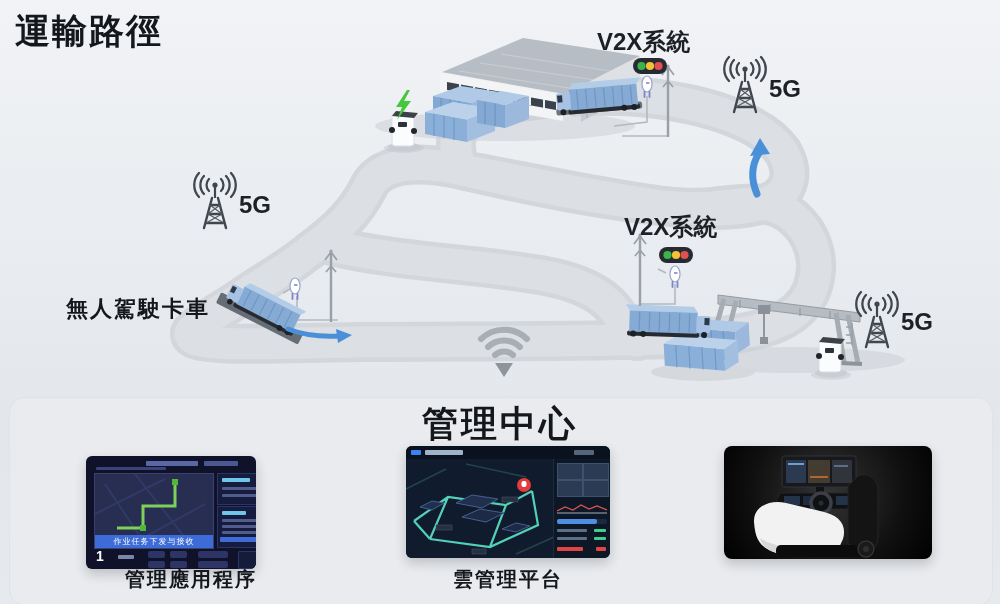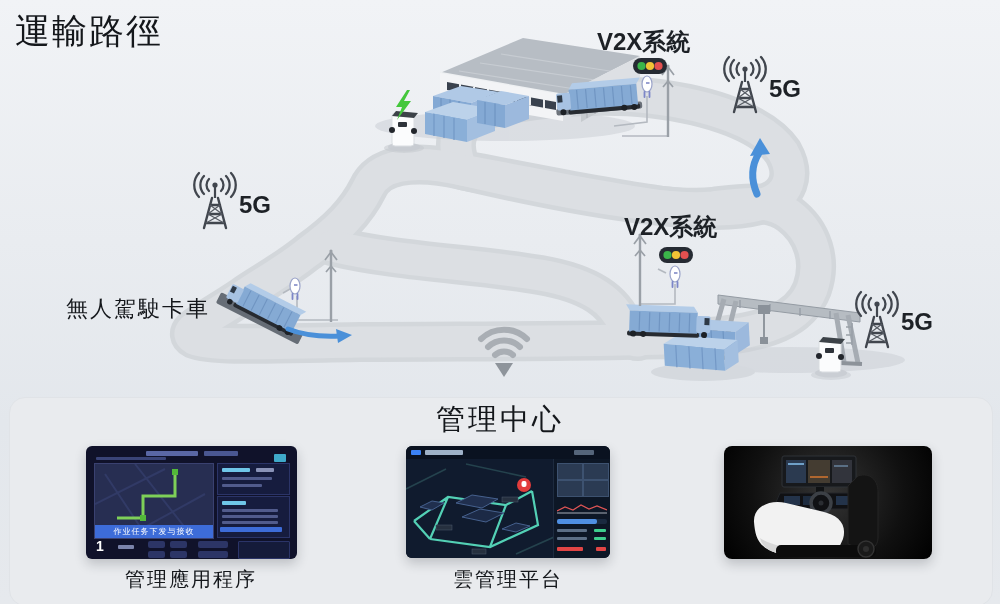--- a/index.html
+++ b/index.html
@@ -1,28 +1,28 @@
 <!DOCTYPE html>
 <html><head>
 <meta charset="utf-8">
 <style>
   html,body{margin:0;padding:0;background:#ffffff;}
   #stage{position:relative;width:1000px;height:604px;overflow:hidden;
          background:linear-gradient(180deg,#f1f3f6 0%,#e9ecf0 40%,#e3e7ec 70%,#e6e9ed 100%);
          font-family:"Liberation Sans",sans-serif;}
   .abs{position:absolute;}
-  .cjk-serif{font-family:"Liberation Serif","DejaVu Serif",serif;font-weight:normal;color:#14171b;}
+  .cjk-serif{font-family:"Liberation Serif","DejaVu Serif",serif;font-weight:bold;color:#14171b;}
   .label-sans{font-family:"Liberation Sans","DejaVu Sans",sans-serif;font-weight:bold;color:#1d2126;text-align:right;}
   #scene-svg{position:absolute;left:0;top:0;}
   
   .panel{position:absolute;left:9px;top:397px;width:982px;height:207px;background:#e9ebee;
          border:1px solid #e0e3e7;border-radius:16px;}
-  .center-title{position:absolute;left:0;right:0;top:400px;text-align:center;font-size:29px;letter-spacing:3px;}
+  .center-title{position:absolute;left:0;right:0;top:400px;text-align:center;font-size:36px;letter-spacing:3px;}
   .card{position:absolute;border-radius:6px;box-shadow:0 5px 12px rgba(30,35,45,.22);overflow:hidden;}
-  .card1{left:86px;top:446px;width:211px;height:113px;background:#10122a;}
+  .card1{left:86px;top:456px;width:170px;height:113px;background:#10122a;}
   .card2{left:406px;top:446px;width:204px;height:112px;background:#0b1322;}
   .card3{left:724px;top:446px;width:208px;height:113px;background:radial-gradient(circle at 50% 42%,#343434 0%,#101010 62%,#000 100%);border-radius:8px;}
   .caption{position:absolute;top:566px;text-align:center;font-size:20px;letter-spacing:2px;}
   
   .dash{position:absolute;border-radius:1px;}
   .c1-map{position:absolute;left:8px;top:17px;width:118px;height:74px;background:#272e52;border:1px solid #3a4170;}
   .c1-banner{position:absolute;left:0;right:0;bottom:0;height:13px;background:#3d6cd8;color:#fff;
              font-size:8px;line-height:13px;text-align:center;letter-spacing:1px;}
   .c1-panel{position:absolute;background:#161c3e;border:1px solid #2b3468;}
   .c1-stat{position:absolute;left:10px;top:92px;color:#fff;font-size:14px;font-weight:bold;letter-spacing:1px;}

